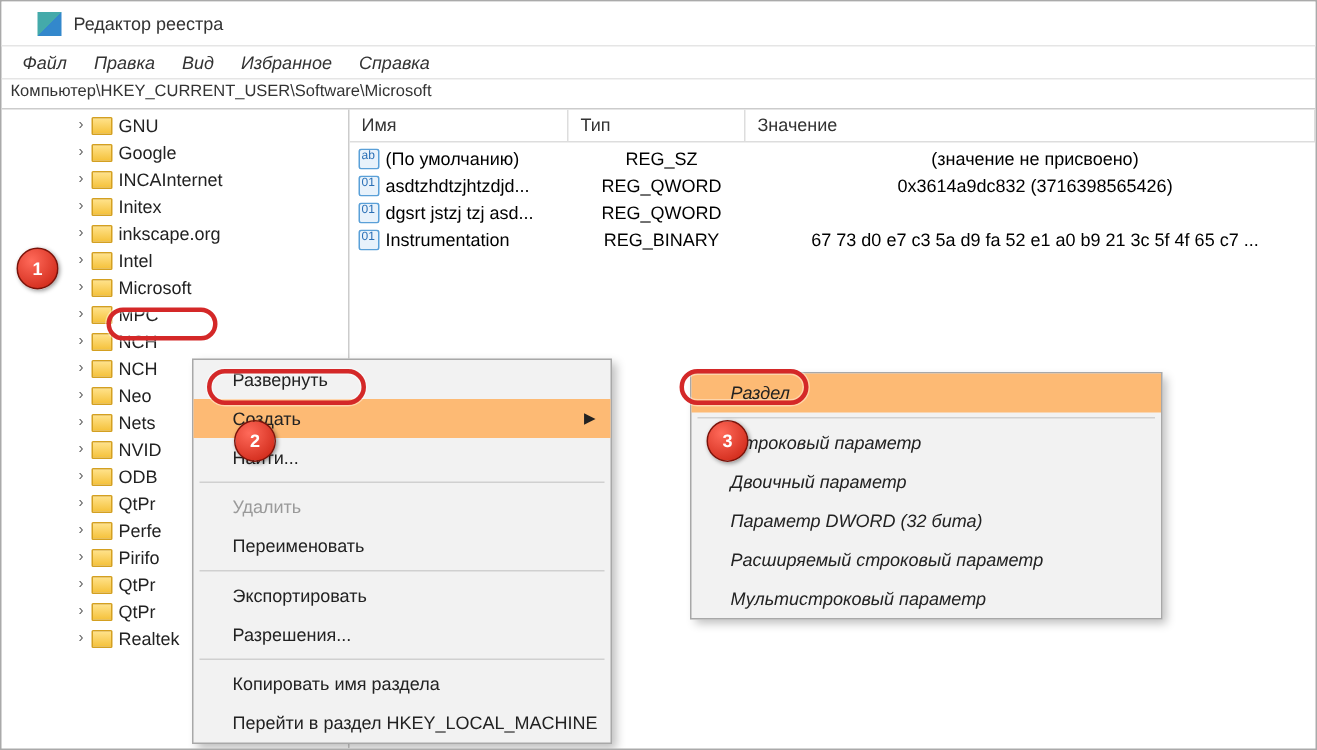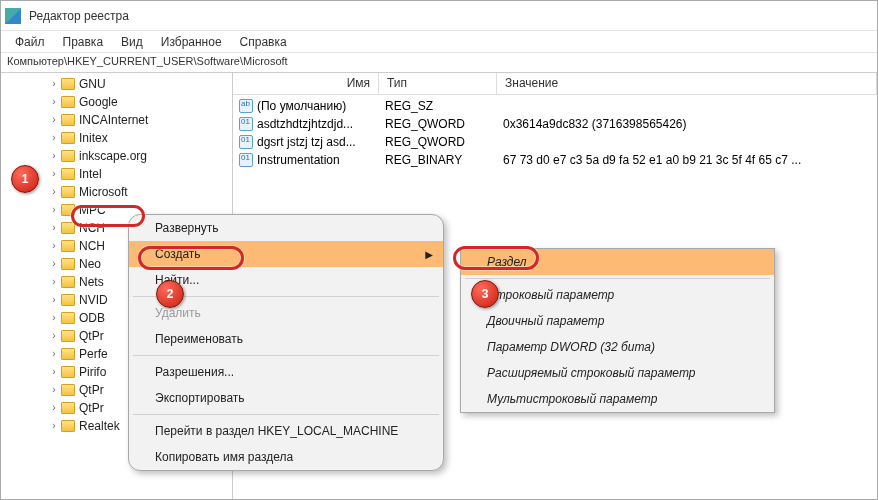--- a/index.html
+++ b/index.html
@@ -1,38 +1,38 @@
 <!DOCTYPE html>
 <html><head>
 <meta charset="utf-8">
 <style>
 * { box-sizing: border-box; margin: 0; padding: 0; font-family: "Segoe UI", Tahoma, sans-serif; font-size: 12px; }
 body { background: #fff; width: 878px; height: 500px; position: relative; overflow: hidden; border: 1px solid #aaa; }
-.titlebar { height: 30px; background: #fff; display: flex; align-items: center; padding: 0 4px; border-bottom: 1px solid #e5e5e5; }
+.titlebar { height: 30px; background: #fff; display: flex; align-items: center; padding: 0 24px; border-bottom: 1px solid #e5e5e5; }
 .titlebar-icon { width: 16px; height: 16px; background: linear-gradient(135deg,#4aa 50%,#38c 50%); margin-right: 8px; }
 .titlebar-text { color: #333; }
 .menubar { height: 22px; display: flex; align-items: center; padding: 0 6px; gap: 2px; border-bottom: 1px solid #e5e5e5; }
-.menubar span { padding: 2px 8px; color: #333; }
+.menubar span { padding: 2px 8px; color: #333; font-style: italic; }
 .addressbar { height: 20px; border-bottom: 1px solid #ccc; padding: 2px 6px; color: #333; font-size: 11px; }
 .content { display: flex; height: calc(100% - 72px); }
 .tree { width: 232px; border-right: 1px solid #ccc; overflow: hidden; padding-top: 2px; }
 .tree-row { display: flex; align-items: center; height: 18px; padding-left: 46px; position: relative; white-space: nowrap; }
 .tree-row.lvl2 { padding-left: 60px; }
 .expander { position: absolute; left: 34px; width: 10px; height: 10px; color: #666; font-size: 10px; line-height: 10px; text-align: center; user-select: none; }
 .tree-row.lvl2 .expander { left: 48px; }
 .folder-ic { width: 14px; height: 12px; background: linear-gradient(#ffe28a,#f5c23c); border: 1px solid #d4a020; border-radius: 1px; margin-right: 4px; flex-shrink: 0; }
 .tree-label { color: #222; }
 .list { flex: 1; overflow: hidden; }
 .list-header { display: flex; height: 22px; border-bottom: 1px solid #ddd; }
 .list-header div { padding: 3px 8px; border-right: 1px solid #ddd; color: #333; }
-.col-name { width: 146px; text-align: right; }
+.col-name { width: 146px; }
 .col-type { width: 118px; }
 .col-val { flex: 1; }
 .list-body { padding-top: 2px; }
-.list-row { display: flex; height: 18px; align-items: center; }
+.list-row { display: flex; height: 18px; align-items: center; text-align: center; }
 .list-row .cell-name { width: 146px; padding-left: 6px; display: flex; align-items: center; gap: 4px; overflow: hidden; white-space: nowrap; }
 .list-row .cell-type { width: 118px; padding-left: 6px; }
 .list-row .cell-val { flex: 1; padding-left: 6px; white-space: nowrap; overflow: hidden; }
 .reg-ic { width: 14px; height: 14px; border: 1px solid #5aa0d8; background: #e8f2fb; border-radius: 2px; flex-shrink: 0; position: relative; }
 .reg-ic.sz::after { content: "ab"; position: absolute; top: -1px; left: 1px; font-size: 8px; color: #2a6fb5; }
 .reg-ic.bin::after { content: "01"; position: absolute; top: -1px; left: 1px; font-size: 8px; color: #2a6fb5; }
 .ctxmenu { position: absolute; background: #f2f2f2; border: 1px solid #a8a8a8; box-shadow: 3px 3px 6px rgba(0,0,0,.25); }
 .ctx-item { height: 26px; display: flex; align-items: center; padding: 0 30px 0 26px; color: #222; white-space: nowrap; position: relative; }
 .ctx-item.highlight { background: #fdba74; }
 .ctx-item.disabled { color: #9a9a9a; }
@@ -168,20 +168,21 @@
       <div class="col-type">Тип</div>
       <div class="col-val">Значение</div>
     </div>
     <div class="list-body" id="list-body">
         <div class="list-row">
           <div class="cell-name">
             <span class="reg-ic sz"></span>
             <span>(По умолчанию)</span>
           </div>
           <div class="cell-type">REG_SZ</div>
+          <div class="cell-val">(значение не присвоено)</div>
         </div>
         <div class="list-row">
           <div class="cell-name">
             <span class="reg-ic bin"></span>
             <span>asdtzhdtzjhtzdjd...</span>
           </div>
           <div class="cell-type">REG_QWORD</div>
           <div class="cell-val">0x3614a9dc832 (3716398565426)</div>
         </div>
         <div class="list-row">
@@ -196,51 +197,51 @@
             <span class="reg-ic bin"></span>
             <span>Instrumentation</span>
           </div>
           <div class="cell-type">REG_BINARY</div>
           <div class="cell-val">67 73 d0 e7 c3 5a d9 fa 52 e1 a0 b9 21 3c 5f 4f 65 c7 ...</div>
         </div>
       </div>
   </div>
 </div>
 
-<div class="ctxmenu" style="left:127px; top:213px; width:316px;border-radius:12px;">
+<div class="ctxmenu" style="left:127px; top:238px; width:280px;">
   <div class="ctx-item">
       <span>Развернуть</span>
     </div>
   <div class="ctx-item highlight">
       <span>Создать</span>
       <span class="ctx-arrow">▶</span>
     </div>
   <div class="ctx-item">
       <span>Найти...</span>
     </div>
   <div class="ctx-sep"></div>
   <div class="ctx-item disabled">
       <span>Удалить</span>
     </div>
   <div class="ctx-item">
       <span>Переименовать</span>
     </div>
   <div class="ctx-sep"></div>
   <div class="ctx-item">
+      <span>Экспортировать</span>
+    </div>
+  <div class="ctx-item">
       <span>Разрешения...</span>
     </div>
-  <div class="ctx-item">
-      <span>Экспортировать</span>
-    </div>
-  <div class="ctx-sep"></div>
+  <div class="ctx-sep"></div>
+  <div class="ctx-item">
+      <span>Копировать имя раздела</span>
+    </div>
   <div class="ctx-item">
       <span>Перейти в раздел HKEY_LOCAL_MACHINE</span>
-    </div>
-  <div class="ctx-item">
-      <span>Копировать имя раздела</span>
     </div>
 </div>
 
 <div class="ctxmenu" style="left:459px; top:247px; width:315px;font-style:italic;">
   <div class="ctx-item highlight">
       <span>Раздел</span>
     </div>
   <div class="ctx-sep"></div>
   <div class="ctx-item">
       <span>Строковый параметр</span>

